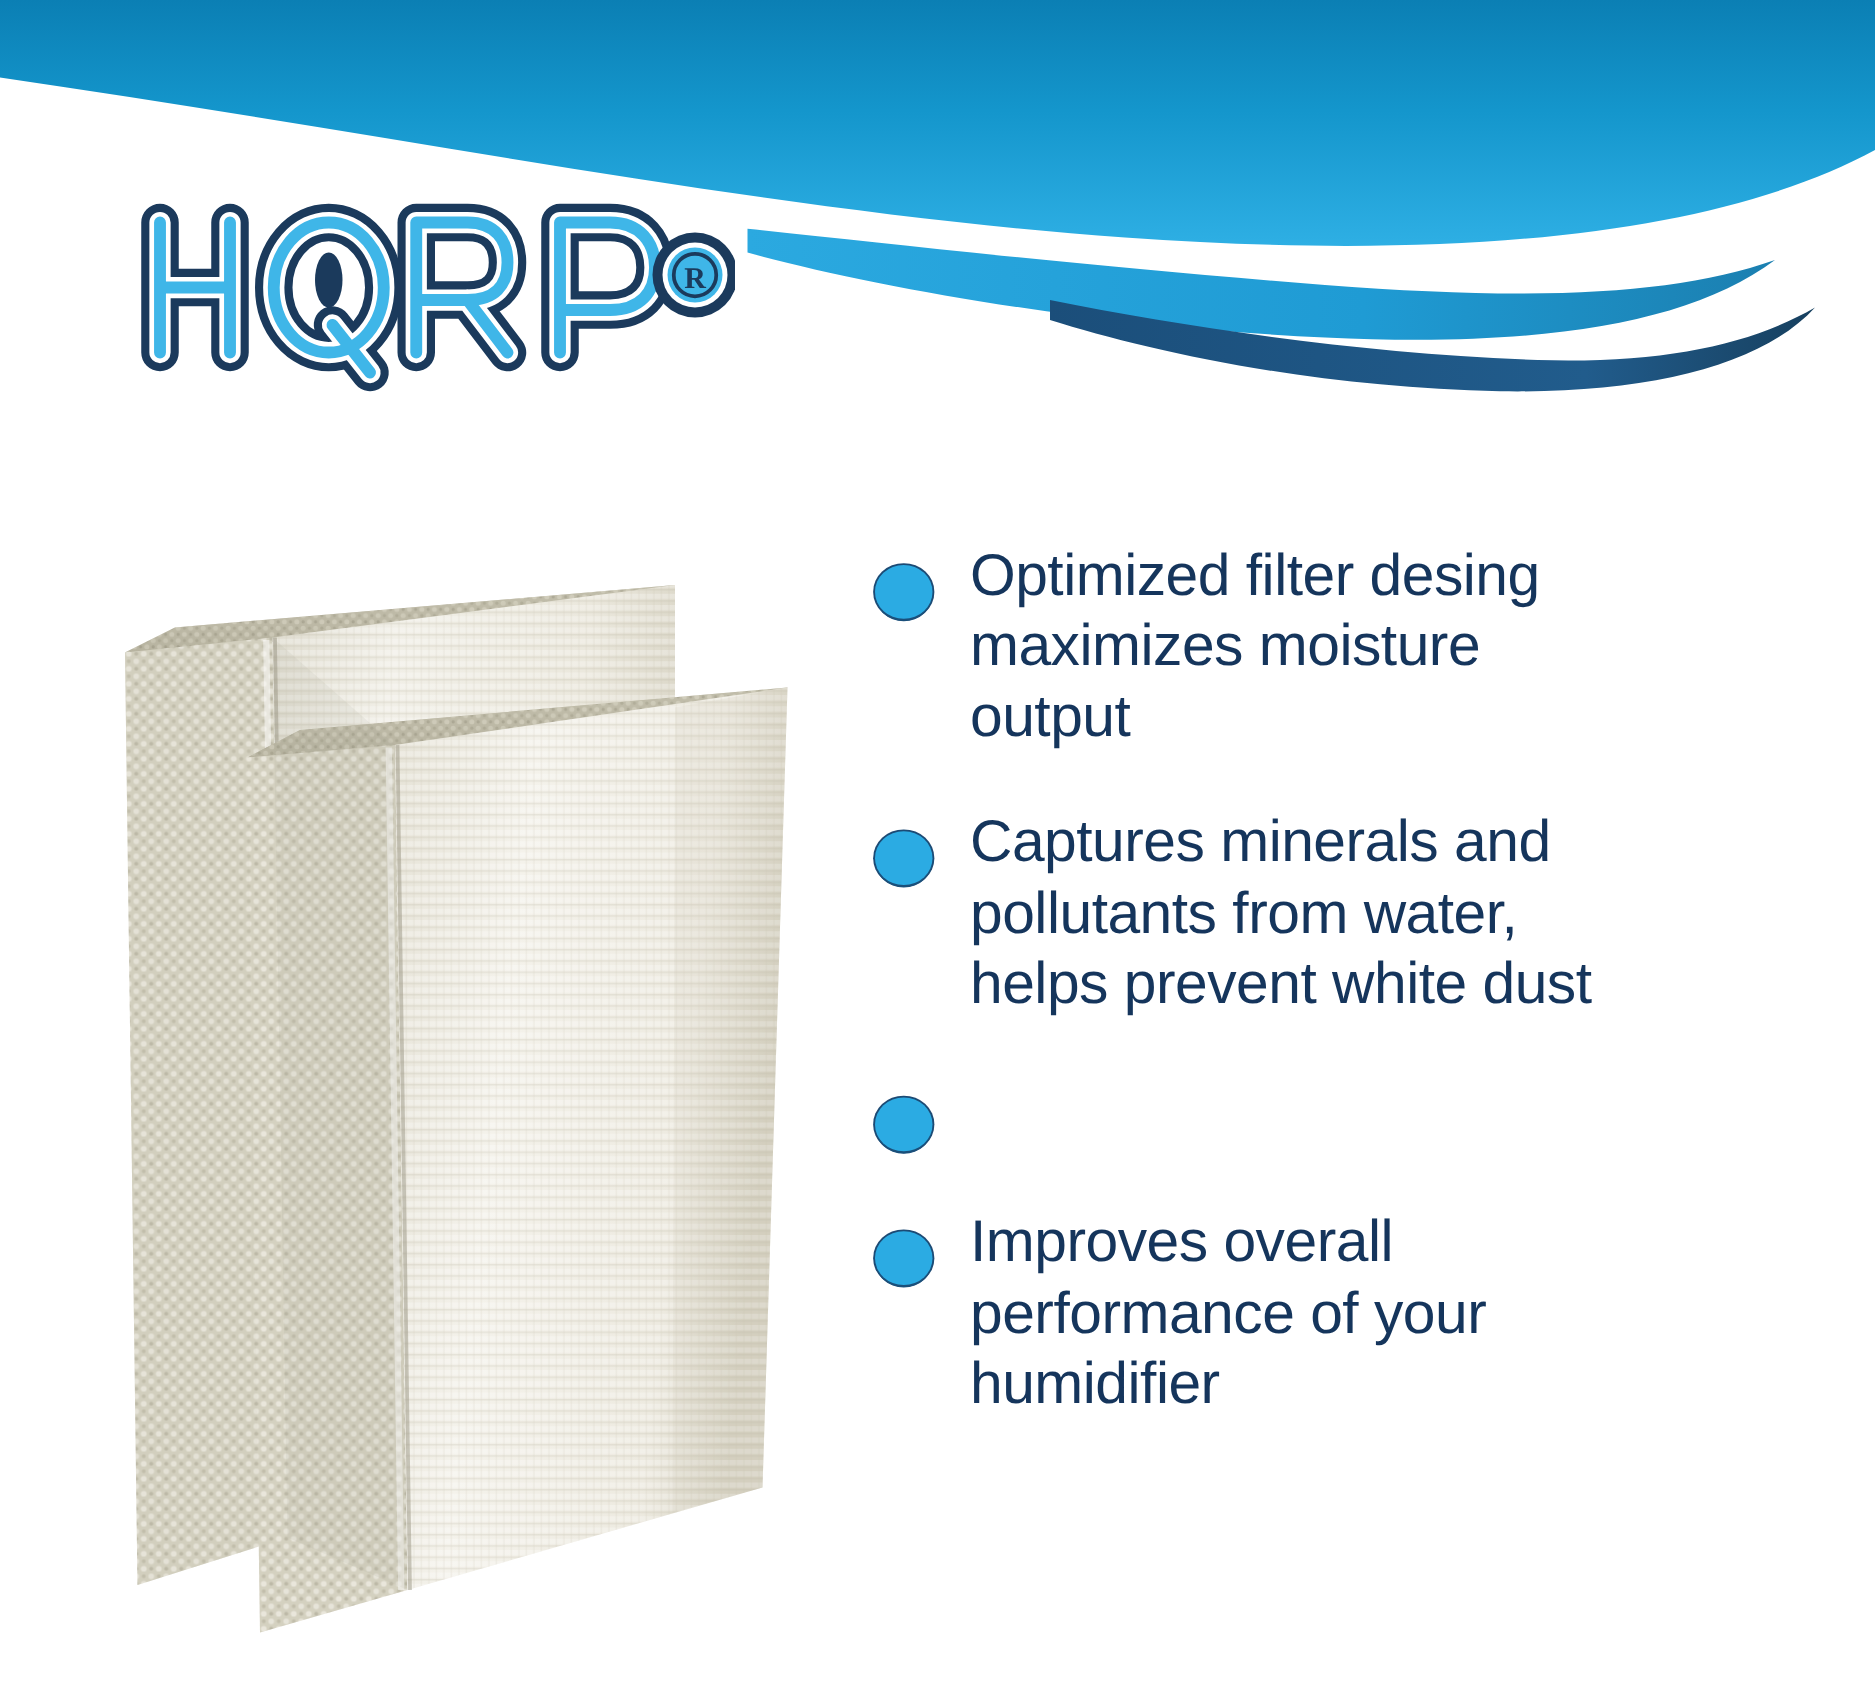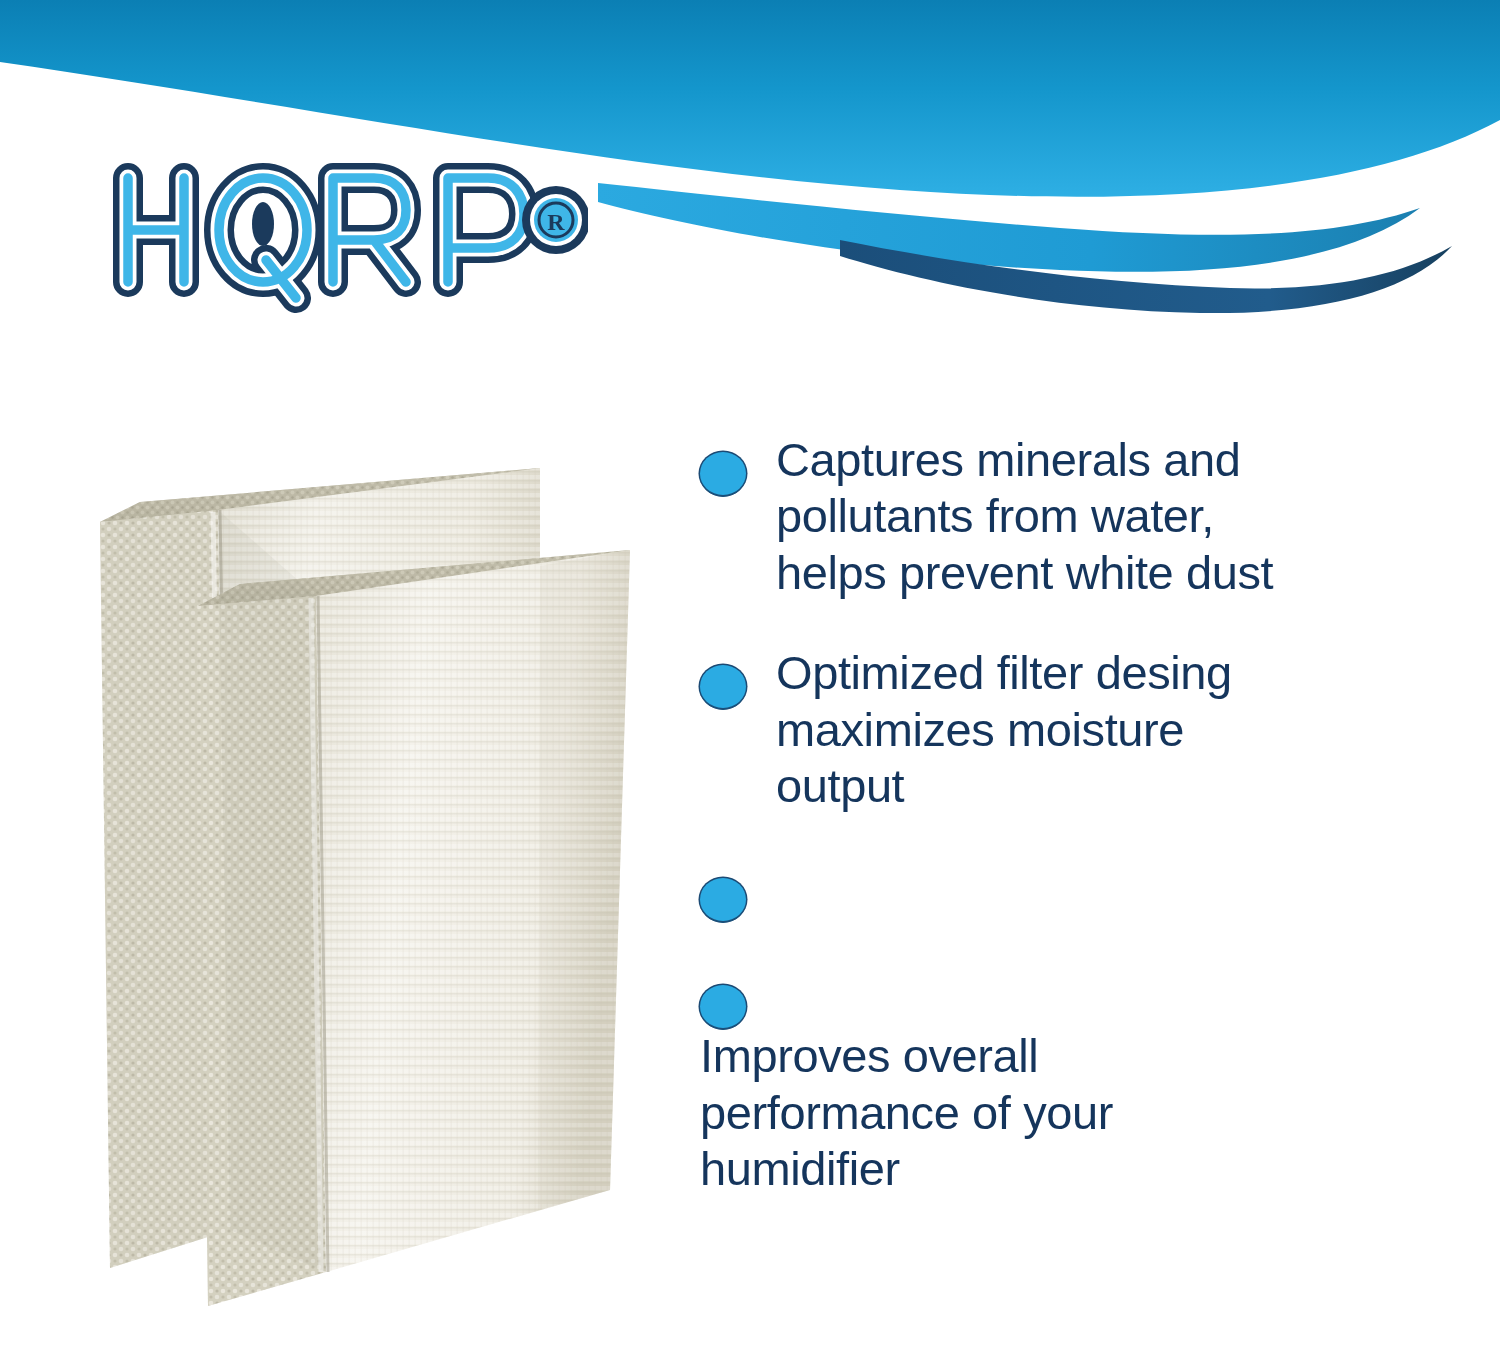--- a/index.html
+++ b/index.html
@@ -47,21 +47,21 @@
     position:absolute;
     left:700px;
     top:432px;
     width:740px;
   }
   .feature-row{
     display:flex;
     align-items:flex-start;
     margin-bottom:44px;
   }
-  .feature-row:last-child{margin-bottom:0;flex-direction:column;}
+  .feature-row:last-child{margin-bottom:0;}
   .feature-bullet{
     flex:0 0 auto;
     width:46px;
     height:43px;
     margin-top:20px;
     margin-right:30px;
     border-radius:50%;
     background:#2BABE3;
     box-shadow:0 2px 0 0 #1a4f7a, 0 0 0 1.5px #1c4a74;
   }
@@ -231,34 +231,34 @@
       <path d="M470,136 L560,120 L540,760 L468,780 Z" fill="#C9C5B3" opacity="0.17"></path>
     </g>
 
     <path d="M148,80 L246,166 L256,842 L160,800 Z" fill="#A8A491" opacity="0.12"></path>
   </svg>
 
   <div id="feature-list">
 
     <div class="feature-row">
       <span class="feature-bullet"></span>
+      <span class="feature-text">Optimized filter desing
+maximizes moisture
+output</span>
+    </div>
+
+    <div class="feature-row">
+      <span class="feature-bullet"></span>
       <span class="feature-text">Captures minerals and
 pollutants from water,
 helps prevent white dust</span>
     </div>
 
     <div class="feature-row">
       <span class="feature-bullet"></span>
-      <span class="feature-text">Optimized filter desing
-maximizes moisture
-output</span>
-    </div>
-
-    <div class="feature-row">
-      <span class="feature-bullet"></span>
     </div>
 
     <div class="feature-row">
       <span class="feature-bullet"></span>
       <span class="feature-text">Improves overall
 performance of your
 humidifier</span>
     </div>
 
   </div>

